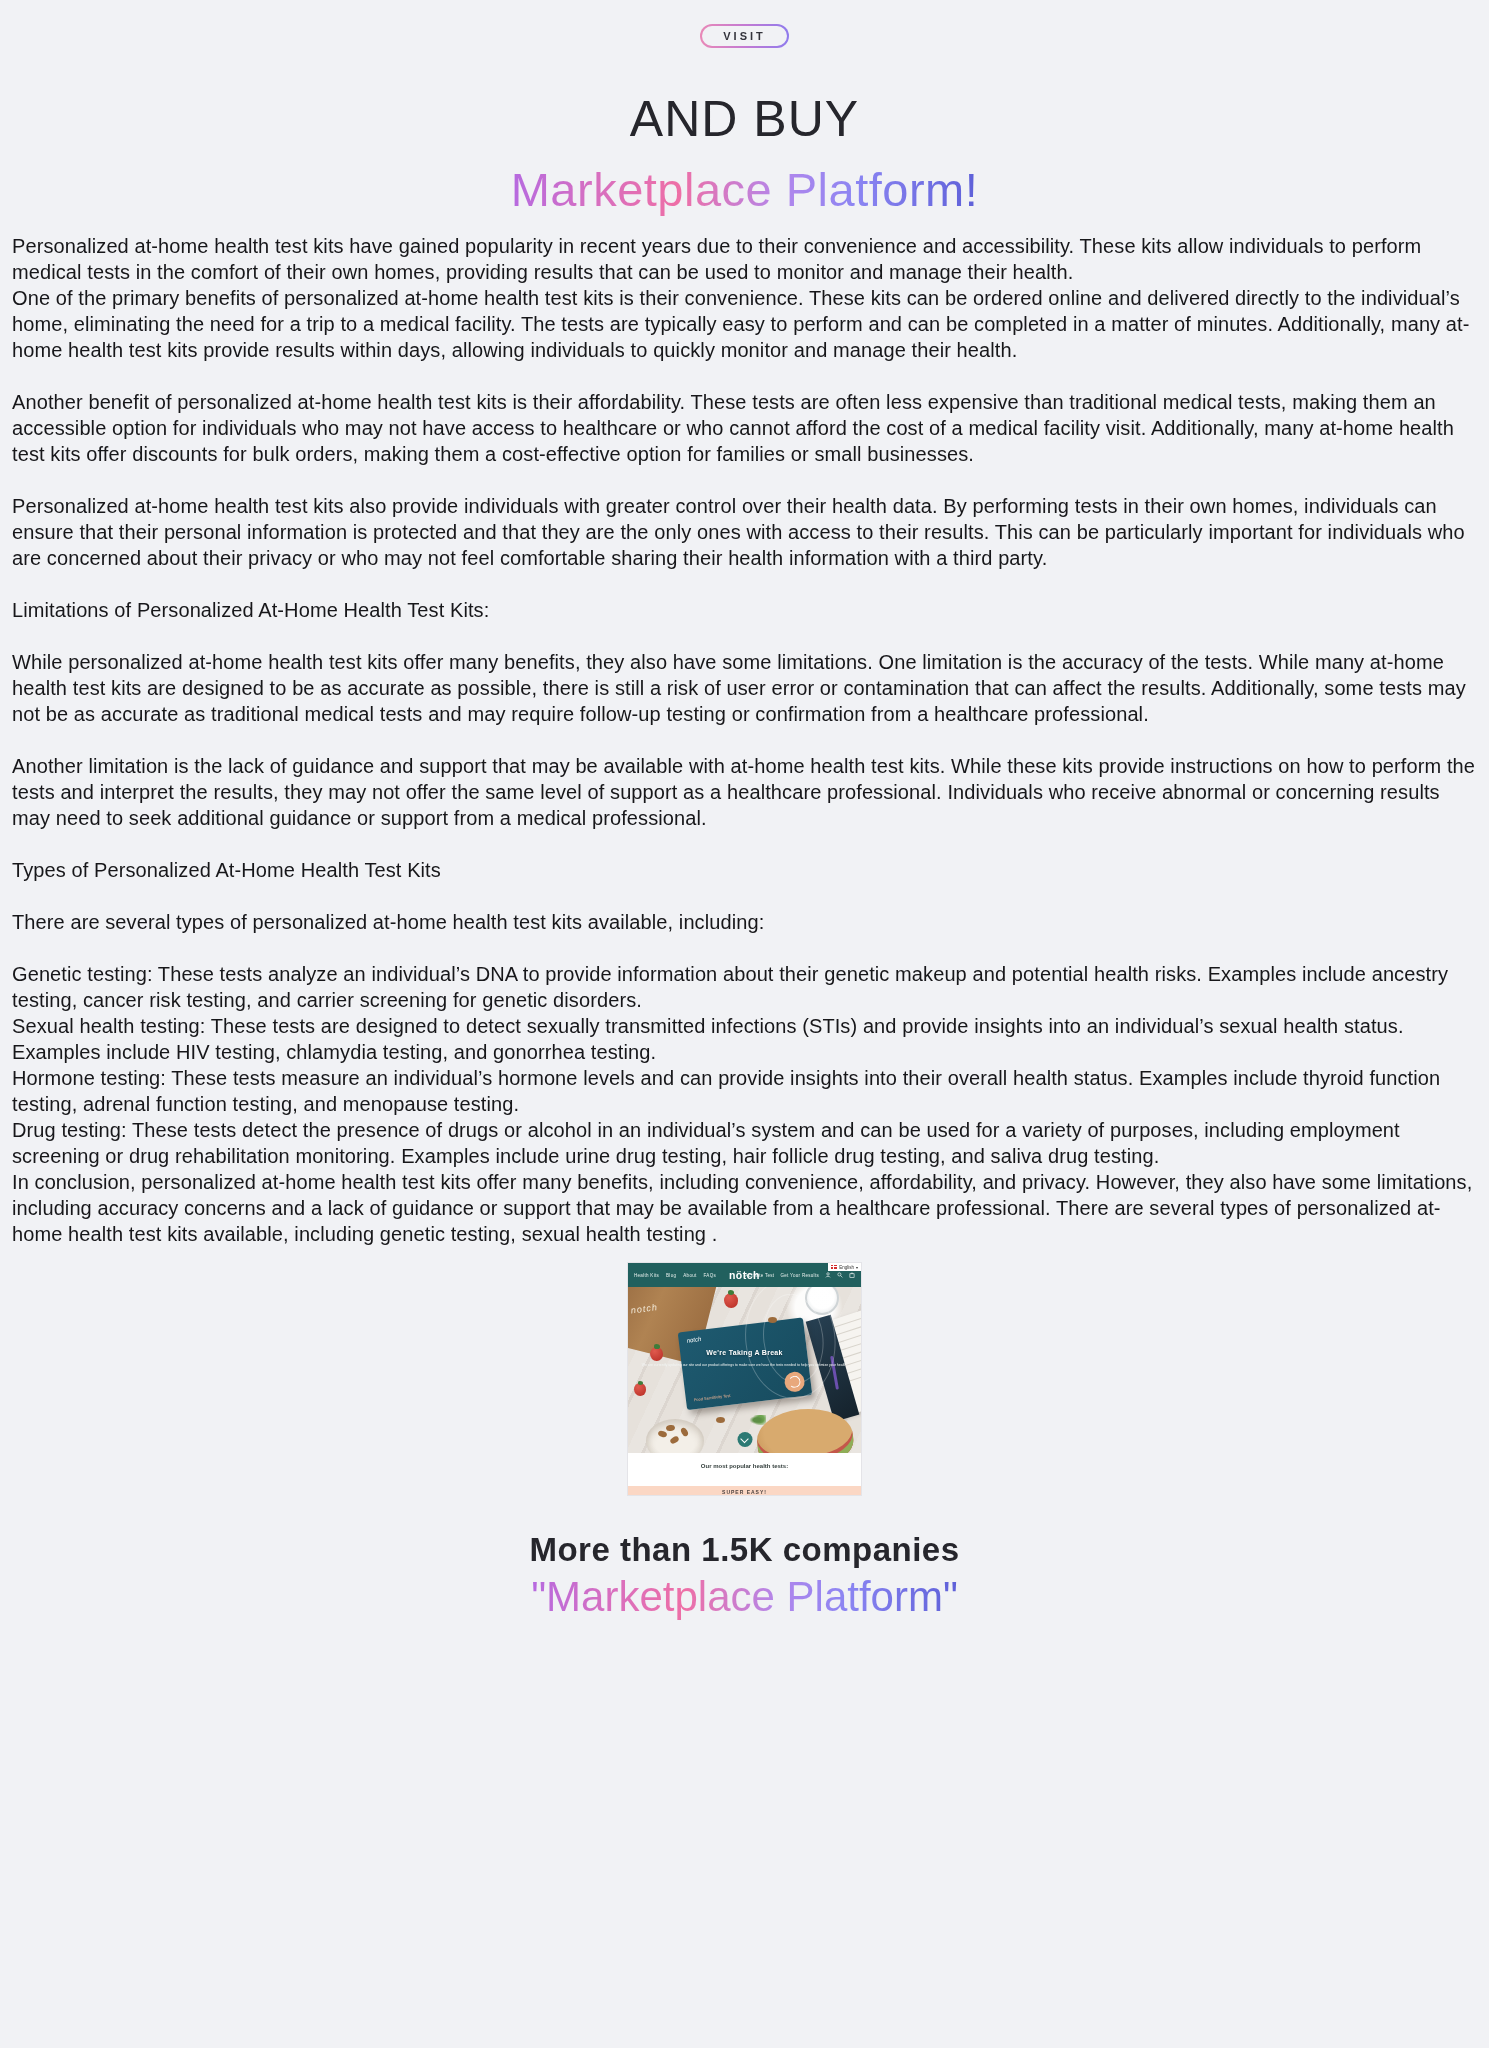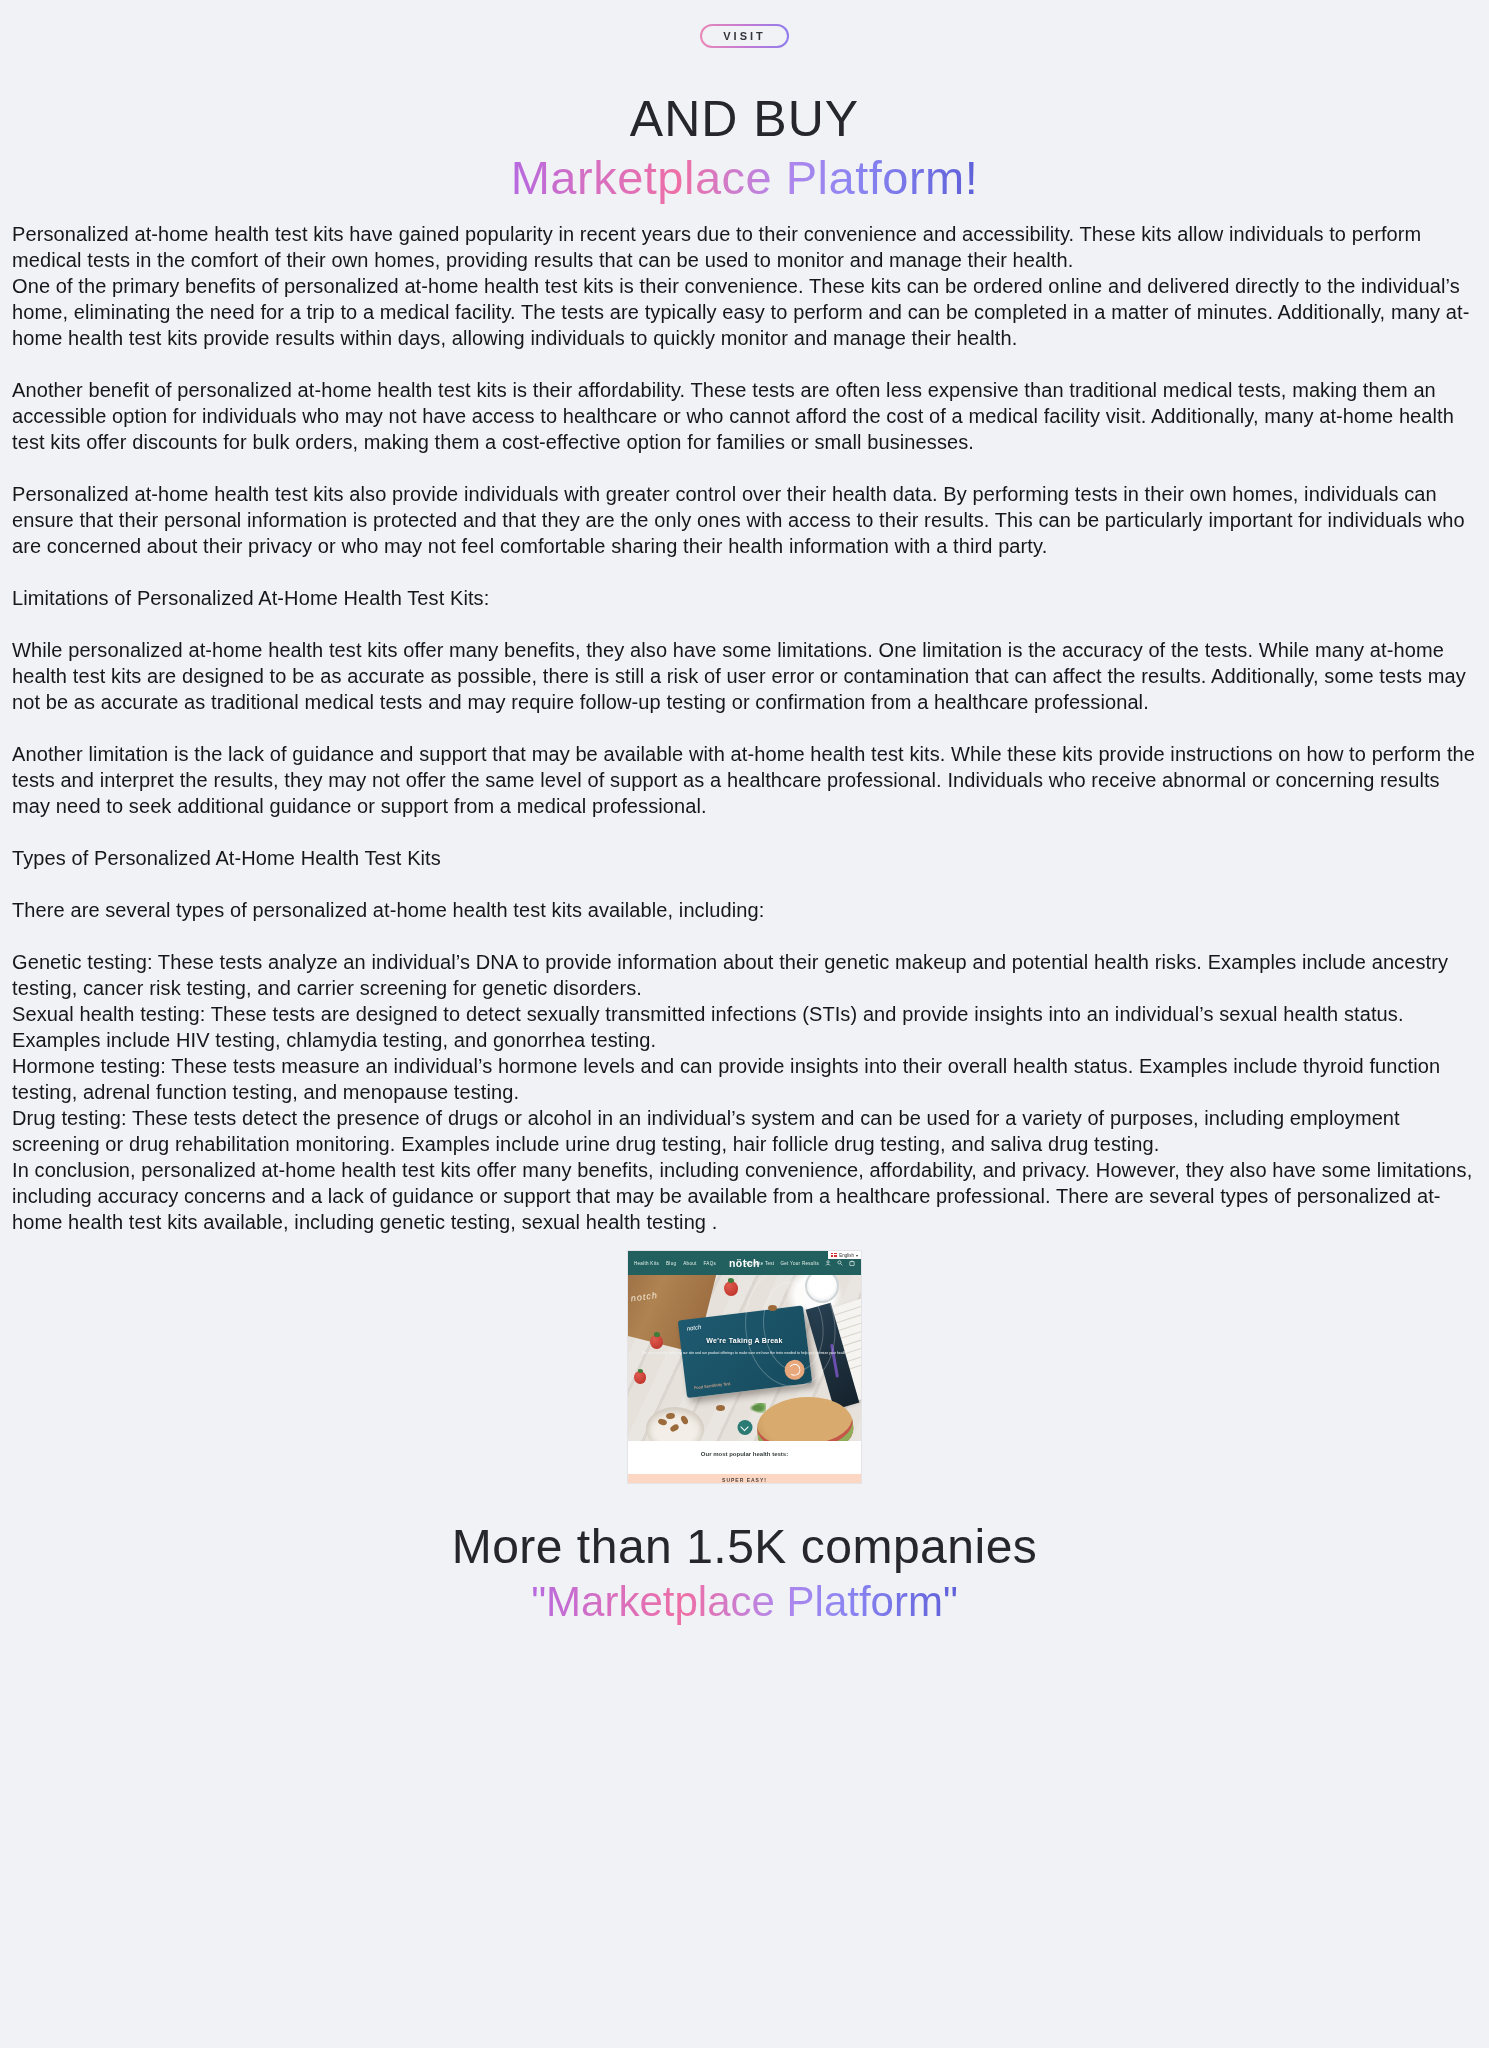--- a/index.html
+++ b/index.html
@@ -37,21 +37,21 @@
     letter-spacing: 1px;
     color: #26262c;
   }
   .grad-text {
     background: linear-gradient(90deg, #b66ae0 0%, #d76fc0 18%, #ee6fa6 36%, #b287ec 58%, #8b85f2 74%, #5e60d8 100%);
     -webkit-background-clip: text;
     background-clip: text;
     color: transparent;
   }
   .sub-title {
-    margin-top: 2px;
+    margin-top: 14px;
     font-size: 47px;
     font-weight: 500;
     letter-spacing: 0.5px;
     display: inline-block;
   }
   
   .article {
     margin-top: 16px;
     padding: 0 12px;
     font-size: 20px;
@@ -264,22 +264,22 @@
     text-align: center;
     line-height: 13px;
     font-size: 5px;
     font-weight: 700;
     letter-spacing: 1px;
     color: #4e4340;
   }
   
   .bottom-block { text-align: center; margin-top: 36px; padding-bottom: 14px; }
   .companies-title {
-    font-size: 48px;
-    font-weight: 400;
+    font-size: 33px;
+    font-weight: 700;
     letter-spacing: 0.5px;
     color: #26262c;
   }
   .companies-sub {
     margin-top: 4px;
     font-size: 42px;
     font-weight: 500;
     display: inline-block;
   }
 </style>

